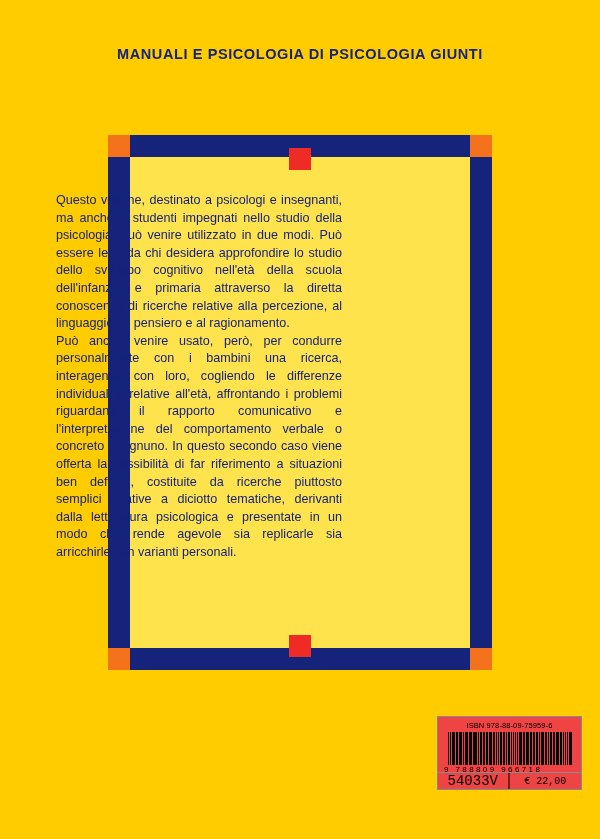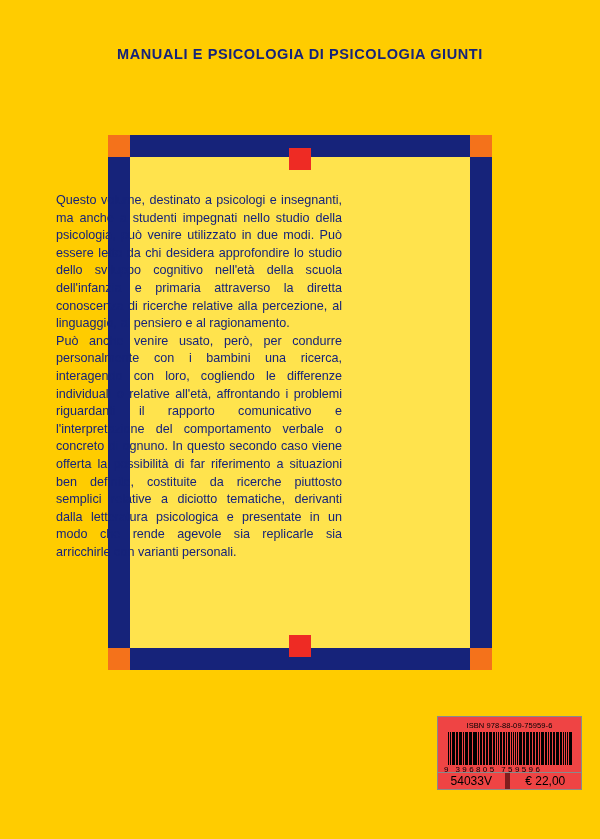--- a/index.html
+++ b/index.html
@@ -143,38 +143,38 @@
     bottom: 0;
     left: 0;
     width: 100%;
     height: 17px;
     border-top: 1px solid #8a8a8a;
     box-sizing: border-box;
     display: flex;
   }
   .barcode-footer .code {
     width: 50%;
-    border-right: 5px solid #7f1d1d;
-    box-sizing: border-box;
-    font-size: 12px;
+    border-right: 2px solid #7f1d1d;
+    box-sizing: border-box;
+    font-size: 14px;
     color: #000;
     display: flex;
     align-items: center;
     justify-content: center;
-    font-family: Liberation Sans, sans-serif;
+    font-family: Liberation Mono, monospace;
   }
   .barcode-footer .price {
     width: 50%;
     box-sizing: border-box;
-    font-size: 12px;
+    font-size: 10px;
     color: #000;
     display: flex;
     align-items: center;
     justify-content: center;
-    font-family: Liberation Sans, sans-serif;
+    font-family: Liberation Mono, monospace;
   }
 </style>
 </head>
 <body>
 
 <div class="series-header">MANUALI E PSICOLOGIA DI PSICOLOGIA GIUNTI</div>
 
 <div class="blurb-frame">
   <div class="blurb-inner"></div>
   <span class="corner tl"></span>
@@ -235,18 +235,18 @@
       <i style="width: 1px;"></i>
       <i style="width: 2px;"></i>
       <i style="width: 3px;"></i>
       <i style="width: 3px;"></i>
       <i style="width: 3px;"></i>
       <i style="width: 1px;"></i>
       <i style="width: 1px;"></i>
       <i style="width: 2px;"></i>
       <i style="width: 3px;"></i>
     </div>
-  <div class="barcode-digits">9 396805 759596</div>
+  <div class="barcode-digits">9 788809 966718</div>
   <div class="barcode-footer">
     <div class="code">54033V</div>
     <div class="price">€ 22,00</div>
   </div>
 </div>
 
 </body></html>

